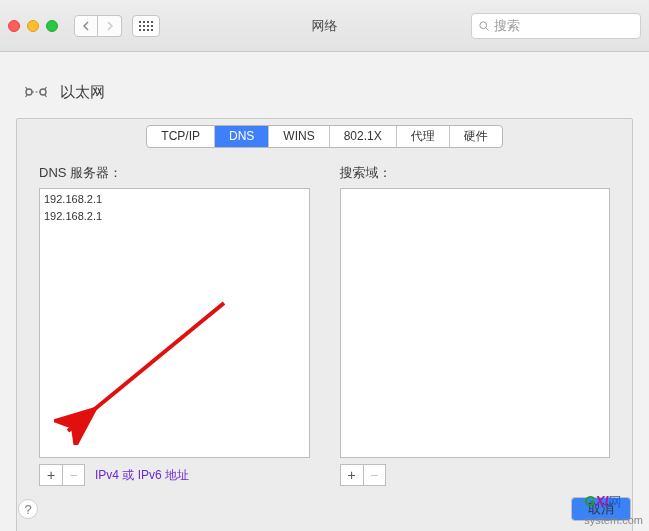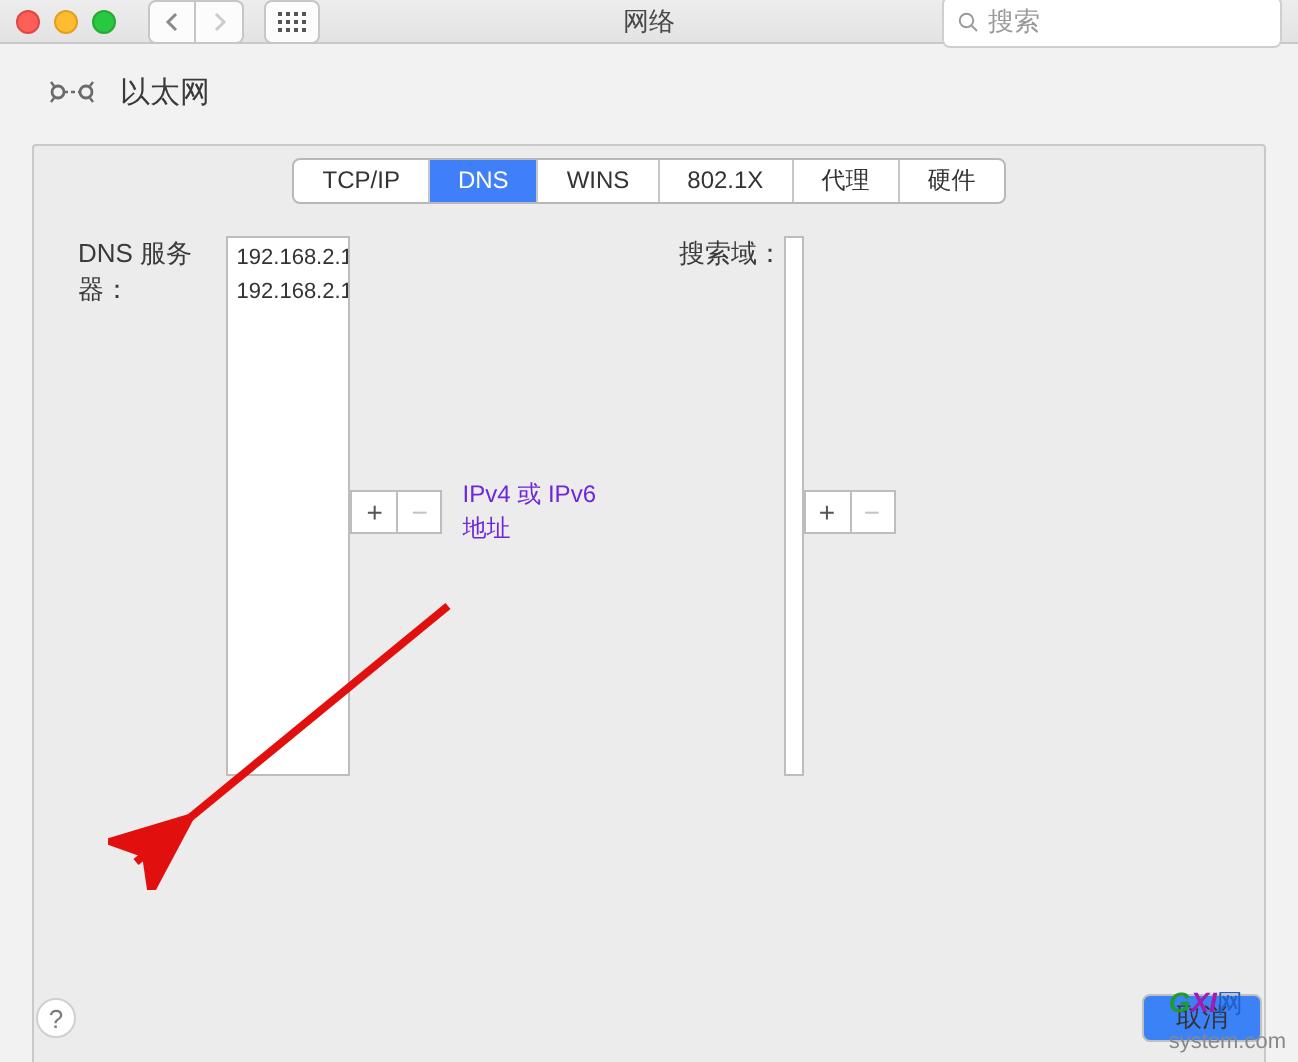--- a/index.html
+++ b/index.html
@@ -7,21 +7,21 @@
       width: 649px; height: 531px;
       font-family: -apple-system, "Helvetica Neue", Arial, sans-serif;
       font-size: 13px;
       background: #f2f2f2;
       overflow: hidden;
       position: relative;
       color: #333;
     }
     
     .titlebar {
-      height: 22px;
+      height: 52px;
       background: linear-gradient(#ededed,#e3e3e3);
       border-bottom: 1px solid #c9c9c9;
       display: flex;
       align-items: center;
       padding: 0 8px;
       position: relative;
     }
     .traffic { display:flex; gap:7px; margin-right:10px;}
     .dot { width:12px; height:12px; border-radius:50%; }
     .dot.red{background:#ff5f57;border:1px solid #e24640;}
@@ -45,39 +45,39 @@
       position:absolute; left:0; right:0; text-align:center;
       font-size:13px; color:#4a4a4a; pointer-events:none;
     }
     .search {
       margin-left:auto;width:170px;height:22px;border:1px solid #cfcfcf;border-radius:4px;
       background:#fff;display:flex;align-items:center;padding:12px 6px;color:#9a9a9a;gap:4px;
     }
     .search svg{width:12px;height:12px;fill:#9a9a9a;}
     
     .content-head{
-      display:flex;align-items:center;gap:10px;padding:14px 22px 10px 22px;text-align:center;
+      display:flex;align-items:center;gap:10px;padding:30px 22px 10px 22px;text-align:center;
     }
     .ethicon{width:28px;height:20px;display:flex;align-items:center;justify-content:center;}
     .ethname{font-size:15px;color:#3a3a3a;}
     
     .panel{
       margin:6px 16px 8px 16px;
       height:486px;
       border:1px solid #c9c9c9;border-radius:2px;
       background:#ececec;
       display:flex;flex-direction:column;
       align-items:center;
     }
     .segbar{margin-top:6px;display:flex;border:1px solid #b8b8b8;border-radius:4px;overflow:hidden;background:#fff;}
     .seg{padding:2px 14px;font-size:12px;border-right:1px solid #c6c6c6;min-width:50px;text-align:center;line-height:17px;}
     .seg:last-child{border-right:none;}
     .seg.active{background:#3f7ff9;color:#fff;}
     .cols{display:flex;gap:30px;margin-top:16px;width:100%;padding:0 22px;}
-    .col{flex:1;display:flex;}
+    .col{flex:1;display:flex;flex-direction:column;}
     .collabel{font-size:13px;color:#3b3b3b;margin-bottom:6px;}
     .listbox{
       background:#fff;border:1px solid #bdbdbd;height:270px;
       font-size:11px;color:#333;padding:2px 4px;line-height:17px;overflow:hidden;
     }
     .belowrow{display:flex;align-items:center;margin-top:6px;gap:10px;}
     .pm{display:flex;border:1px solid #bdbdbd;background:#fff;}
     .pmbtn{width:22px;height:20px;display:flex;align-items:center;justify-content:center;font-size:14px;color:#555;}
     .pmbtn.minus{border-left:1px solid #bdbdbd;color:#c4c4c4;}
     .hint{font-size:12px;color:#6d28d9;}

